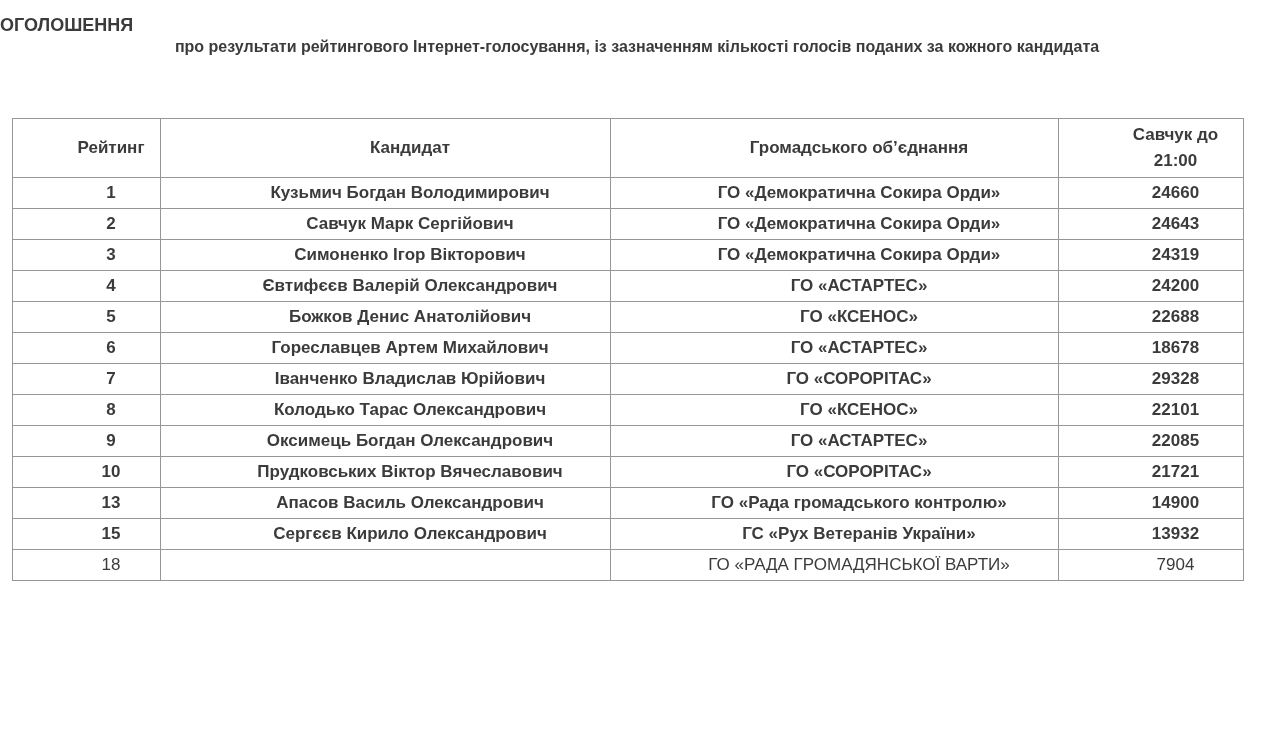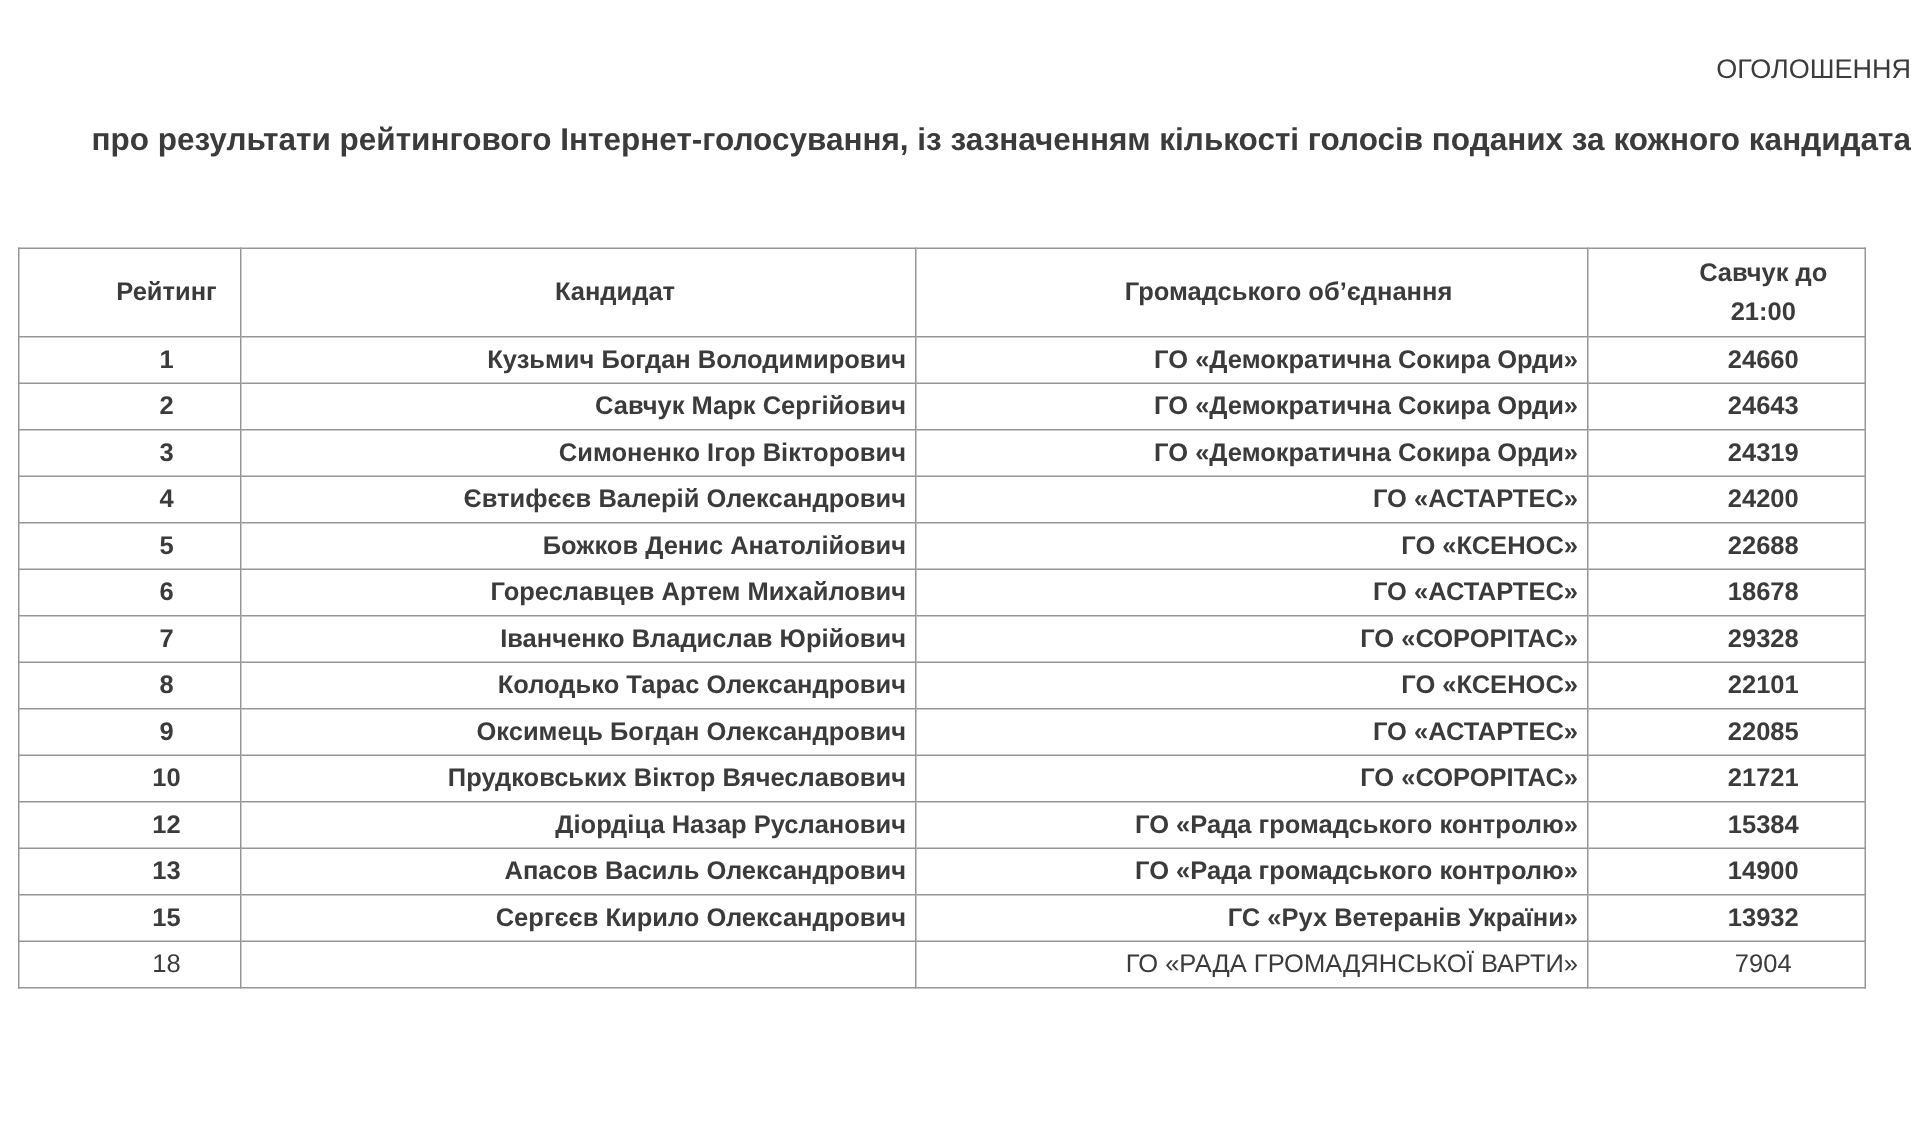--- a/index.html
+++ b/index.html
@@ -1,45 +1,45 @@
 <!DOCTYPE html>
 <html><head>
 <meta charset="utf-8">
 <style>
   html,body{margin:0;padding:0;}
   body{
     width:1274px;height:747px;overflow:hidden;background:#ffffff;
     font-family:"Liberation Sans",sans-serif;color:#3b3b3b;
   }
   .title{
-    margin-top:36px;text-align:right;font-weight:normal;font-size:18px;line-height:21px;
+    margin-top:15px;text-align:left;font-weight:bold;font-size:18px;line-height:21px;
   }
   .subtitle{
-    margin-top:26px;text-align:right;font-weight:bold;font-size:21px;line-height:21px;
+    text-align:center;font-weight:bold;font-size:16px;line-height:21px;
     white-space:nowrap;
   }
   table.results{
     border-collapse:collapse;table-layout:fixed;
     margin:61px 0 0 12px;width:1231px;
   }
   col.c1{width:148px;} col.c2{width:450px;} col.c3{width:448px;} col.c4{width:185px;}
   th,td{
     border:1px solid #969696;
     box-sizing:border-box;
     padding:0 6px 0 55px;
     font-size:17px;
     height:31px;
     overflow:hidden;white-space:nowrap;
   }
   thead th{
     height:59px;font-weight:bold;text-align:center;vertical-align:middle;line-height:26px;
   }
   tbody td{vertical-align:middle;}
   td.c1,td.c4{text-align:center;}
-  td.c2,td.c3{text-align:right;}
+  td.c2,td.c3{text-align:center;}
   tbody tr{font-weight:normal;}
   tbody tr.bold{font-weight:bold;}
 </style>
 </head>
 <body>
 
 <div class="page">
   <div class="title">ОГОЛОШЕННЯ</div>
   <div class="subtitle">про результати рейтингового Інтернет-голосування, із зазначенням кількості голосів поданих за кожного кандидата</div>
 
@@ -116,26 +116,20 @@
           <td class="c3">ГО «АСТАРТЕС»</td>
           <td class="c4">22085</td>
         </tr>
         <tr class="bold">
           <td class="c1">10</td>
           <td class="c2">Прудковських Віктор Вячеславович</td>
           <td class="c3">ГО «СОРОРІТАС»</td>
           <td class="c4">21721</td>
         </tr>
         <tr class="bold">
-          <td class="c1">12</td>
-          <td class="c2">Діордіца Назар Русланович</td>
-          <td class="c3">ГО «Рада громадського контролю»</td>
-          <td class="c4">15384</td>
-        </tr>
-        <tr class="bold">
           <td class="c1">13</td>
           <td class="c2">Апасов Василь Олександрович</td>
           <td class="c3">ГО «Рада громадського контролю»</td>
           <td class="c4">14900</td>
         </tr>
         <tr class="bold">
           <td class="c1">15</td>
           <td class="c2">Сергєєв Кирило Олександрович</td>
           <td class="c3">ГС «Рух Ветеранів України»</td>
           <td class="c4">13932</td>

